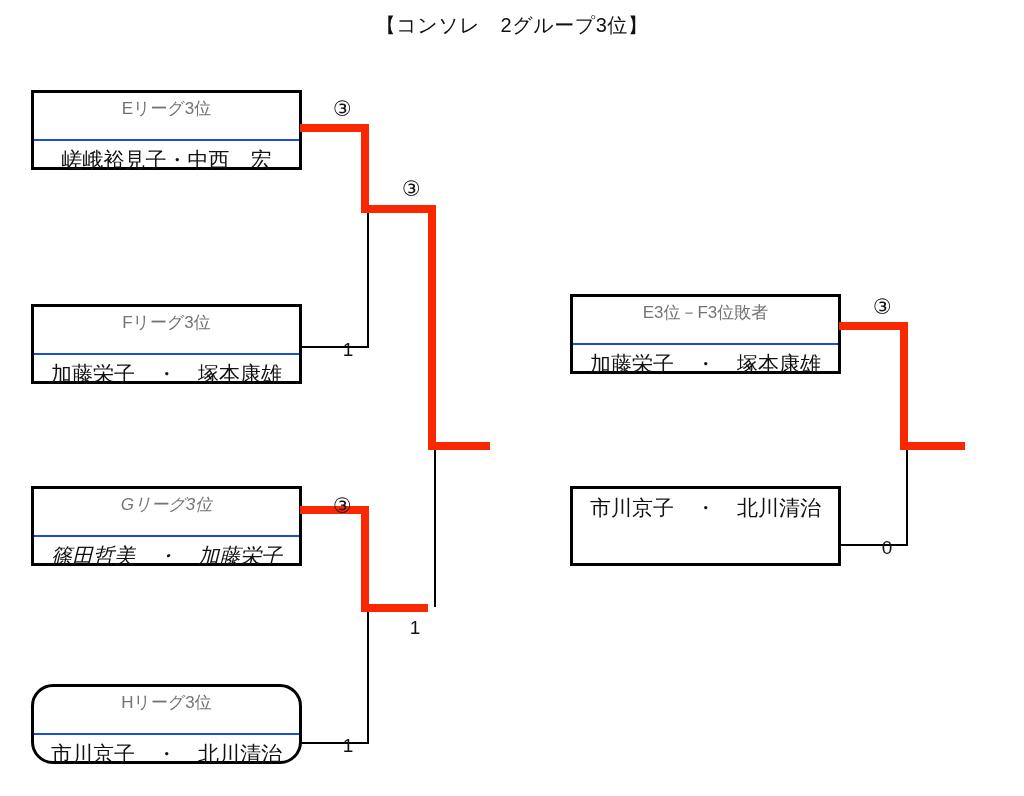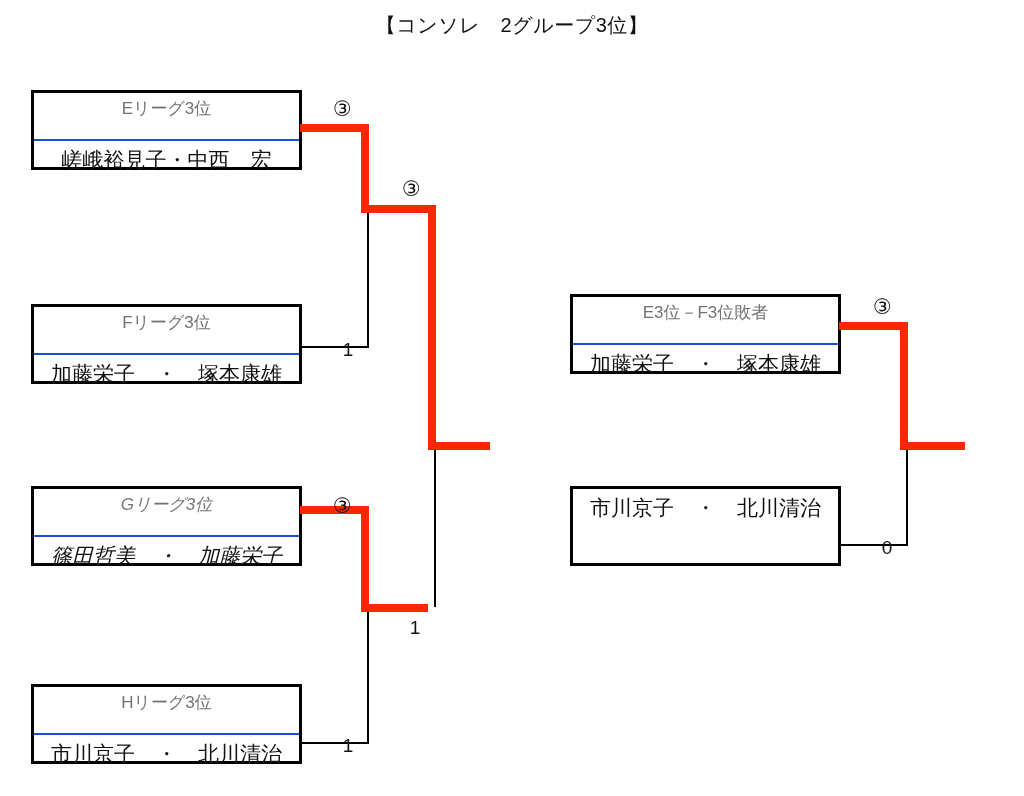--- a/index.html
+++ b/index.html
@@ -98,21 +98,21 @@
   <div class="team-box" style="left:31px; top:304px; width:271px; height:80px;">
     <div class="slot-label">Fリーグ3位</div>
     <div class="slot-players">加藤栄子　・　塚本康雄</div>
   </div>
 
   <div class="team-box" style="left:31px; top:486px; width:271px; height:80px;font-style:italic;">
     <div class="slot-label">Gリーグ3位</div>
     <div class="slot-players">篠田哲美　・　加藤栄子</div>
   </div>
 
-  <div class="team-box" style="left:31px; top:684px; width:271px; height:80px;">
+  <div class="team-box" style="left:31px; top:684px; width:271px; height:80px;border-radius:22px;">
     <div class="slot-label">Hリーグ3位</div>
     <div class="slot-players">市川京子　・　北川清治</div>
   </div>
 
   <div class="team-box" style="left:570px; top:288px; width:271px; height:80px;margin-top:6px;">
     <div class="slot-label">E3位－F3位敗者</div>
     <div class="slot-players">加藤栄子　・　塚本康雄</div>
   </div>
 
   <div class="team-box" style="left:570px; top:486px; width:271px; height:80px;">

